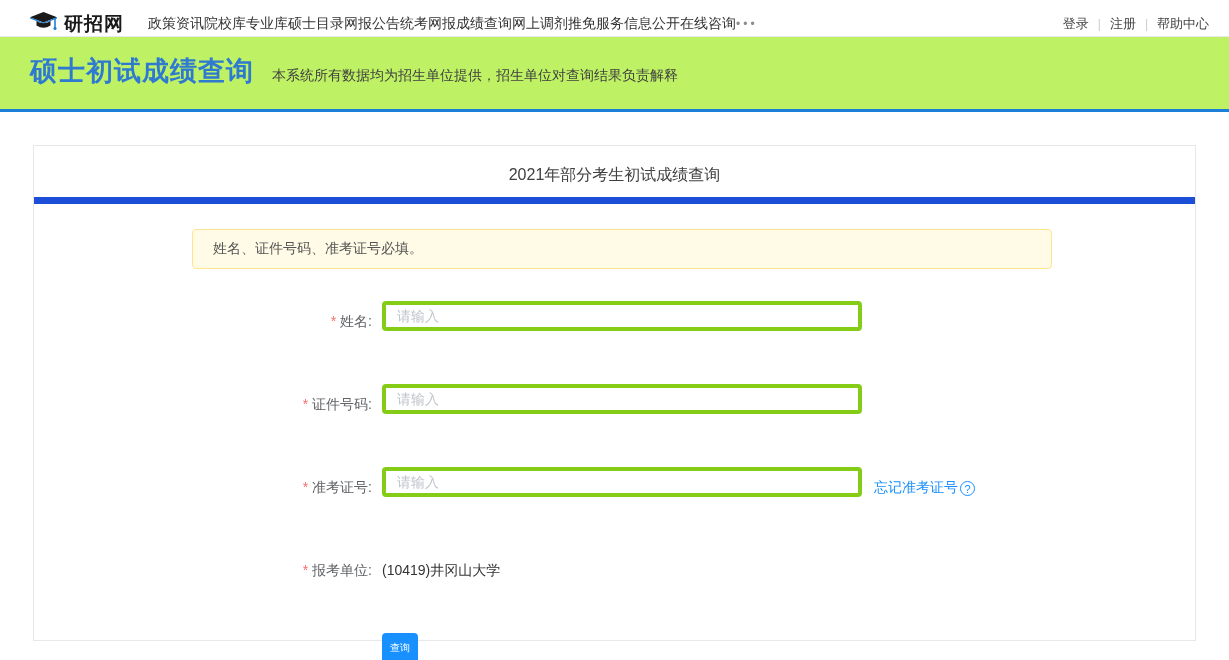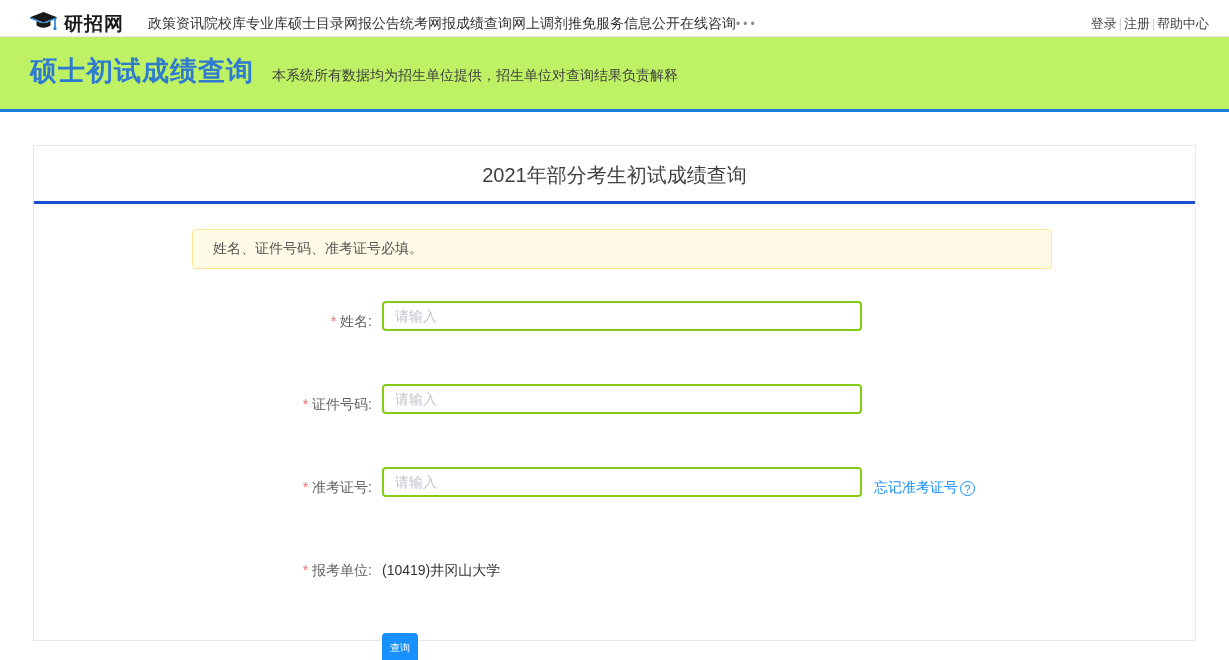--- a/index.html
+++ b/index.html
@@ -7,46 +7,46 @@
     font-family:"Liberation Sans","DejaVu Sans",sans-serif; }
 
   
   .topnav { height:37px; display:flex; align-items:center;
     border-bottom:1px solid #e8e8e8; padding:12px 20px 0 30px; background:#fff; }
   .logo { display:flex; align-items:center; gap:7px; cursor:pointer; }
   .logo-text { font-size:19px; font-weight:bold; color:#1a1a1a; letter-spacing:1px; }
   .nav-items { display:flex; align-items:center; gap:0; margin-left:24px; }
   .nav-item { font-size:14px; color:#333; cursor:pointer; white-space:nowrap; }
   .nav-more { font-size:12px; color:#8c8c8c; letter-spacing:3px; cursor:pointer; }
-  .auth { margin-left:auto; display:flex; align-items:center; gap:2px; }
+  .auth { margin-left:auto; display:flex; align-items:center; gap:9px; }
   .auth-link { font-size:13px; color:#444; cursor:pointer; white-space:nowrap; }
   .auth-sep { color:#ccc; font-size:12px; }
 
   
   .page-header { display:flex; align-items:baseline; gap:18px;
     padding:16px 30px 20px; border-bottom:3px solid #1b7fd8; background:#bef264; }
   .page-title { font-size:27px; font-weight:bold; color:#2e7ad1; letter-spacing:1px; }
   .page-subtitle { font-size:14px; color:#404040; }
 
   
   .card { margin:33px 33px 0; height:496px; border:1px solid #e8e8e8; background:#fff; }
   .card-header { height:58px; line-height:58px; text-align:center;
-    border-bottom:3px solid #1d4ed8; font-size:20px; color:#404040; }
+    border-bottom:7px solid #1d4ed8; font-size:16px; color:#404040; }
   .card-body { padding-top:25px; }
 
   .notice { margin-left:158px; width:860px; background:#fffbe6;
     border:1px solid #ffe58f; border-radius:4px; padding:10px 20px;
     font-size:14px; color:#555; }
 
   .form { margin-top:32px; }
   .form-row { display:flex; align-items:flex-end; margin-bottom:53px; min-height:30px; }
   .form-label { width:348px; text-align:right; padding-right:10px;
     font-size:14px; color:#606266; white-space:nowrap; }
   .required { color:#f56c6c; margin-right:4px; font-size:14px; }
-  .form-input { width:480px; height:30px; border:2px solid #84cc16; border-radius:4px;
+  .form-input { width:480px; height:30px; border:4px solid #84cc16; border-radius:4px;
     padding:0 11px; font-size:14px; color:#333; outline:none; }
   .form-input::placeholder { color:#c0c4cc; }
   .field-link { margin-left:12px; display:flex; align-items:center; gap:2px;
     color:#1890ff; font-size:14px; cursor:pointer; text-decoration:none; }
   .q-icon { display:inline-block; width:15px; height:15px; border:1px solid #1890ff;
     border-radius:50%; font-size:11px; line-height:14px; text-align:center; color:#1890ff; }
   .static-value { font-size:14px; color:#333; }
 
   .btn-row { margin-left:348px; }
   .query-btn { width:36px; height:30px; background:#1890ff; color:#fff;

